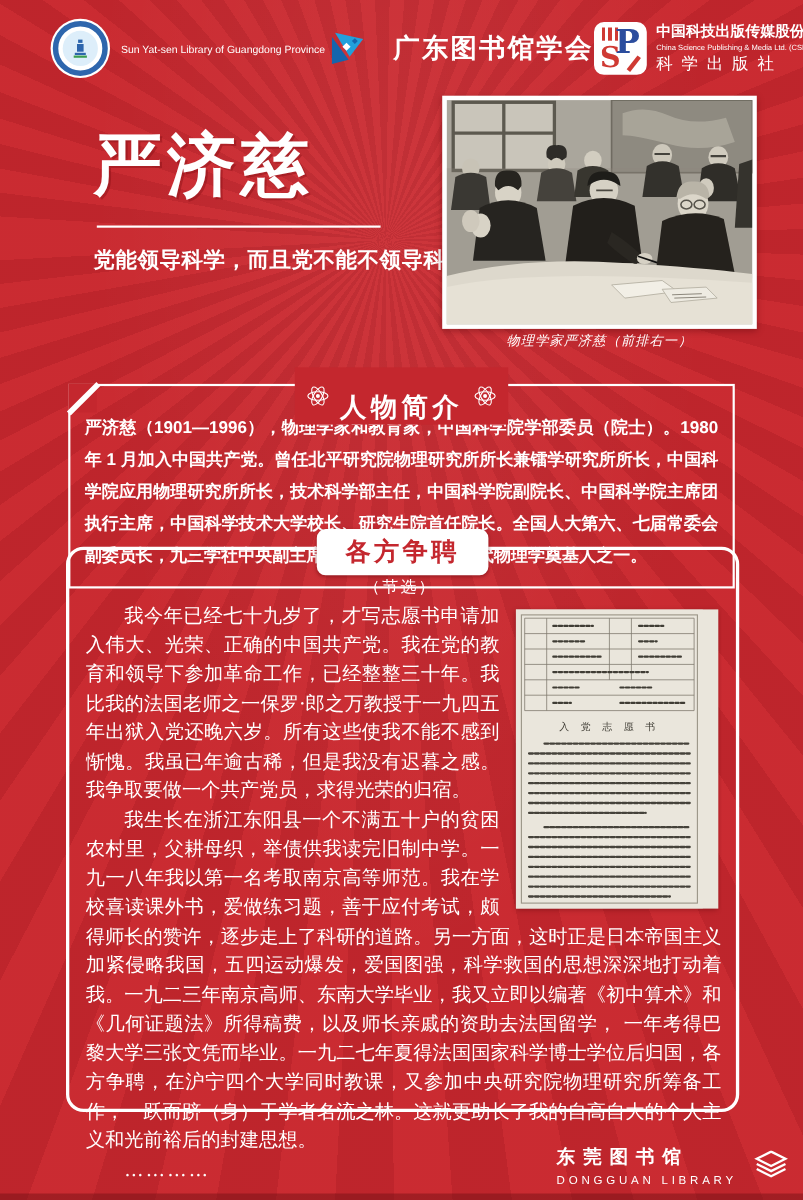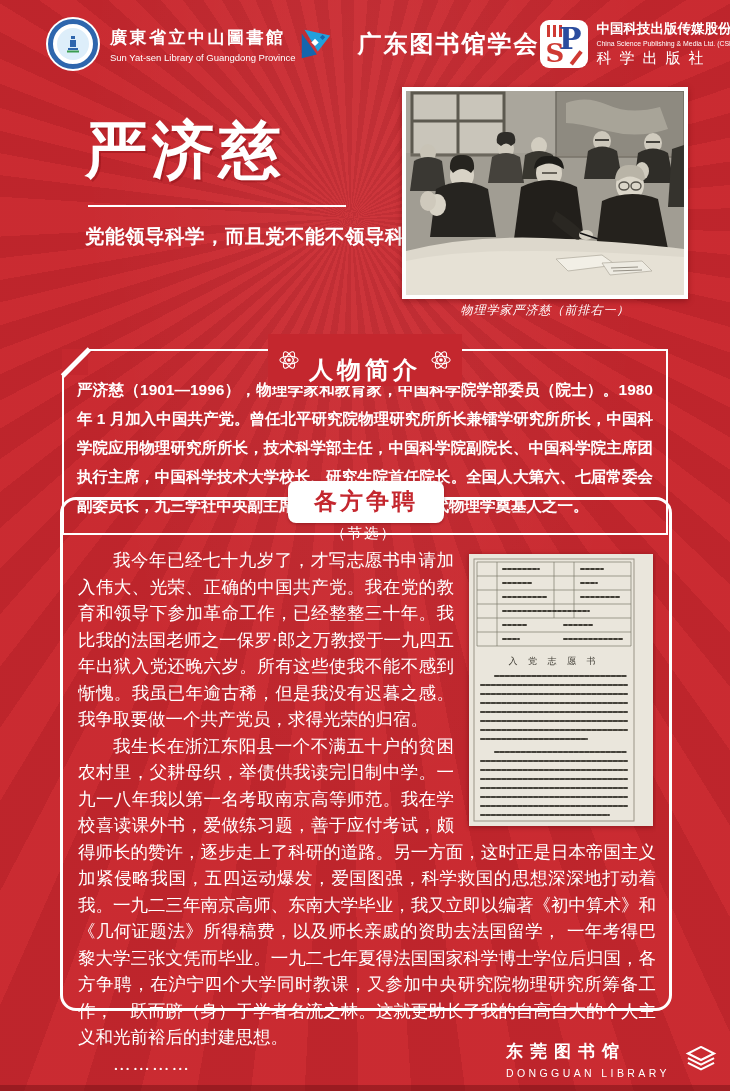--- a/index.html
+++ b/index.html
@@ -77,21 +77,20 @@
         <div class="em-core">
           <svg width="16" height="18" viewBox="0 0 16 18">
             <rect x="6" y="1" width="4" height="3" fill="#2e66ad"></rect>
             <rect x="5" y="5" width="6" height="7" fill="#2e66ad"></rect>
             <rect x="3" y="13" width="10" height="2" fill="#2e66ad"></rect>
             <rect x="2" y="15.5" width="12" height="2" fill="#3a9c4f"></rect>
           </svg>
         </div>
       </div>
       <div class="l1text">
-        <div class="l1cn">廣東省立中山圖書館</div>
         <div class="l1en">Sun Yat-sen Library of Guangdong Province</div>
       </div>
     </div>
 
     <div class="logo">
       <svg width="38" height="36" viewBox="0 0 40 38">
         <path d="M6,34 L6,8 L22,30 Z" fill="#1565ad"></path>
         <path d="M9,4 L36,10 L23,27 Z" fill="#22a0dc"></path>
         <rect x="17.5" y="14.5" width="5.5" height="5.5" transform="rotate(45 20 17)" fill="#fff"></rect>
         <rect x="26" y="10" width="4" height="4" transform="rotate(45 28 12)" fill="#1565ad"></rect>

